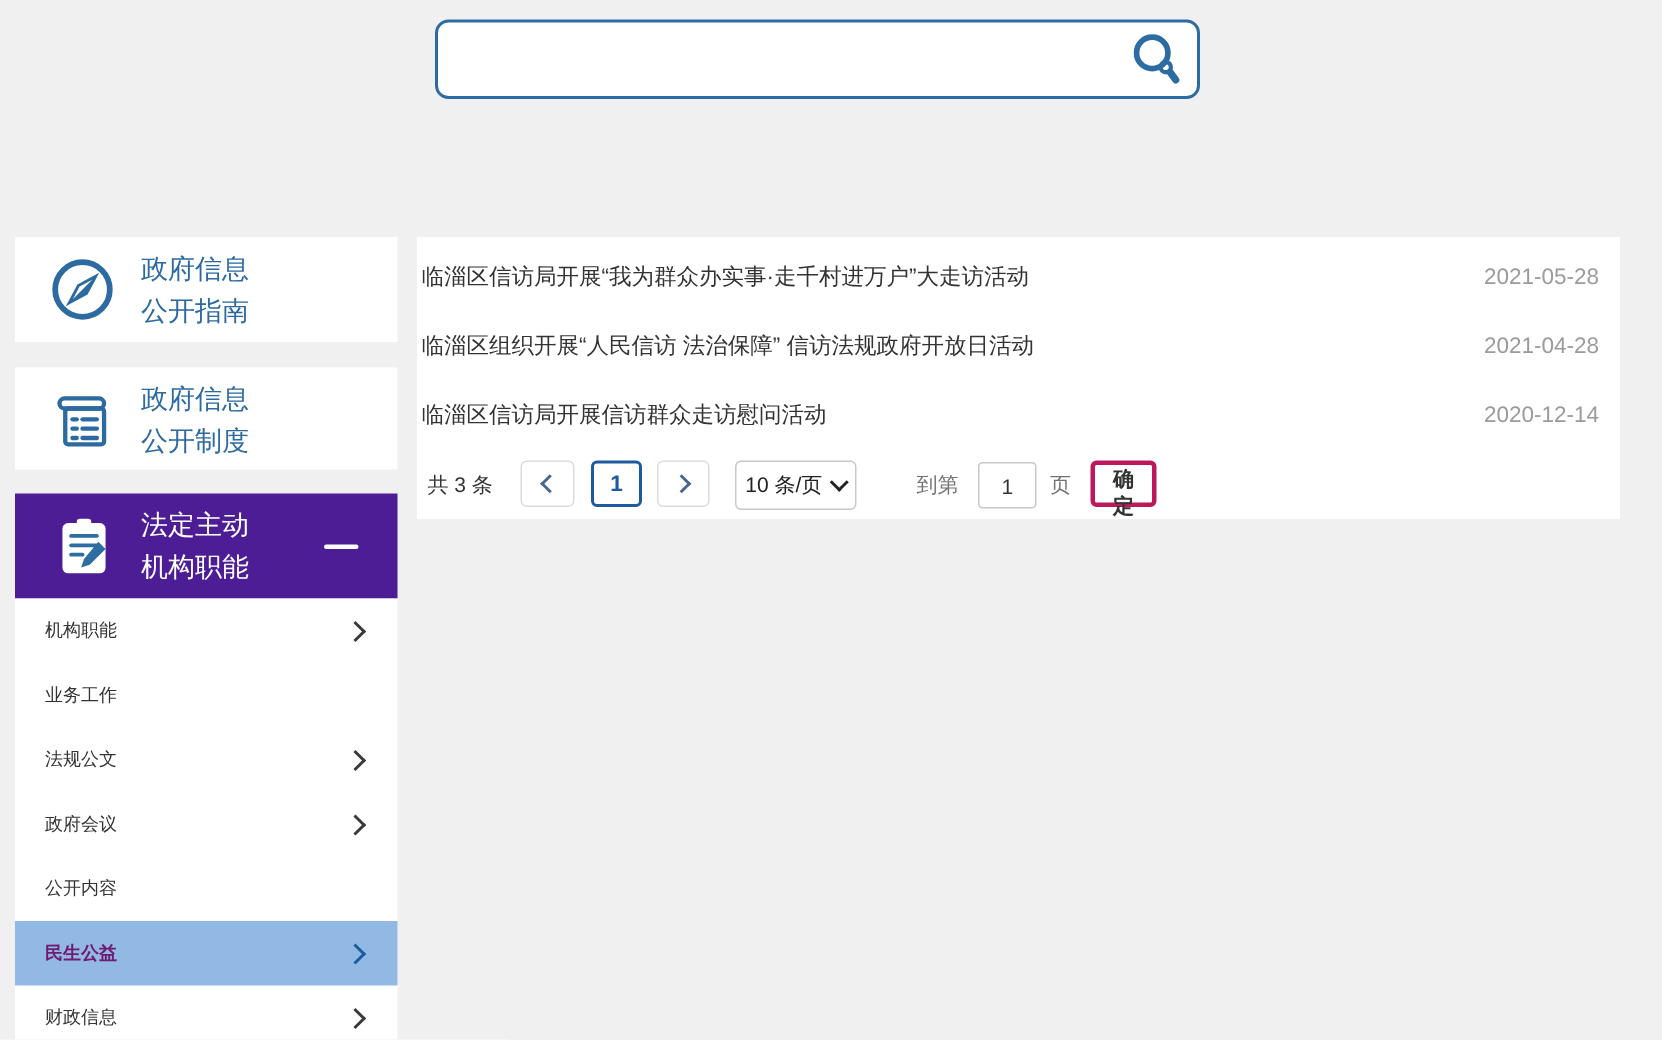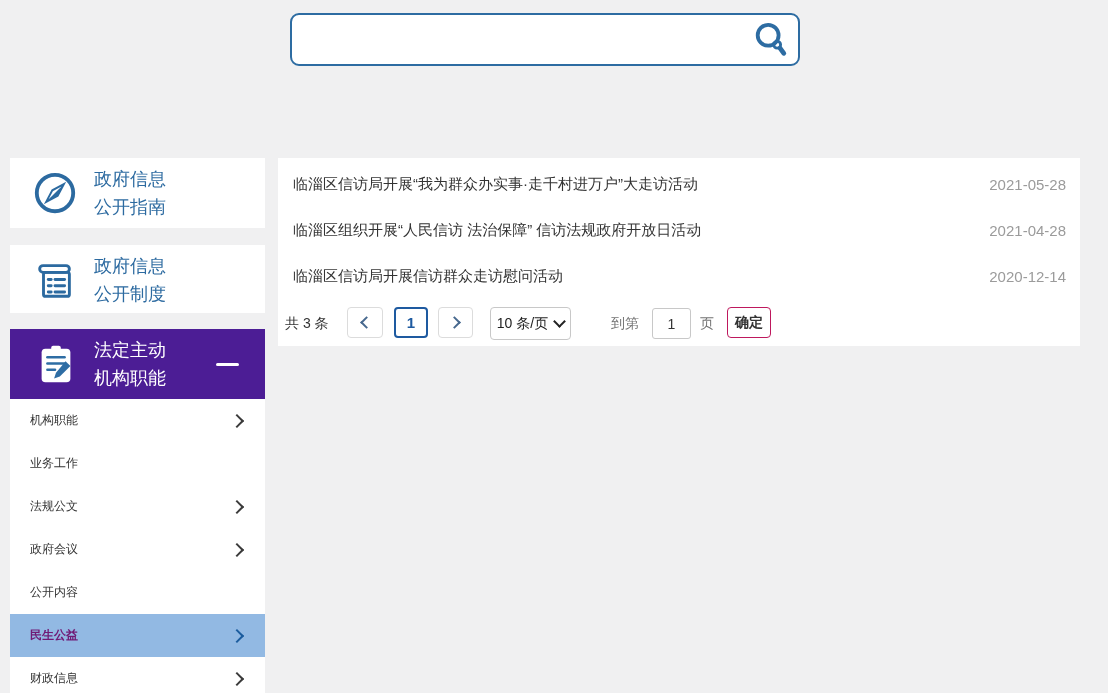--- a/index.html
+++ b/index.html
@@ -31,21 +31,21 @@
   .sub-item .chev{position:absolute;right:23px;top:17px;width:8px;height:8px;
     border-top:2px solid #3a3a3a;border-right:2px solid #3a3a3a;transform:rotate(45deg);}
   .sub-item.active{background:#92b9e3;}
   .sub-item.active .lbl{color:#701a75;font-weight:bold;}
   .sub-item.active .chev{border-color:#1b5c9e;}
 
   
   .panel{position:absolute;left:278px;top:158px;width:802px;height:188px;background:#fff;}
   .rows{padding-top:3px;}
   .row{height:46px;display:flex;align-items:center;justify-content:space-between;cursor:pointer;}
-  .row .title{margin-left:15px;font-size:15px;color:#333;}
+  .row .title{margin-left:3px;font-size:15px;color:#333;}
   .row .date{margin-right:14px;font-size:15px;color:#9b9b9b;}
 
   
   .pager{position:absolute;left:0;top:148px;width:100%;height:34px;font-size:14px;}
   .pager .total{position:absolute;left:7px;line-height:34px;color:#333;}
   .pg-btn{position:absolute;top:1px;height:31px;background:#fff;border:1px solid #dcdcdc;border-radius:4px;
     cursor:pointer;padding:0;}
   .pg-btn.prev{left:69px;width:36px;}
   .pg-btn.next{left:160px;width:35px;}
   .pg-btn.current{left:116px;width:34px;border:2px solid #1e5aa0;color:#1e5aa0;font-weight:bold;font-size:15px;}
@@ -55,21 +55,21 @@
     transform:rotate(45deg);margin-right:3px;}
   .pg-select{position:absolute;left:212px;top:1px;width:79px;height:31px;background:#fff;border:1px solid #c8c8c8;
     border-radius:4px;cursor:pointer;display:flex;align-items:center;justify-content:center;color:#222;}
   .pg-select .chev-d{display:inline-block;width:7px;height:7px;border-right:2px solid #222;border-bottom:2px solid #222;
     transform:rotate(45deg);margin-left:7px;margin-top:-4px;}
   .goto-label{position:absolute;line-height:34px;color:#737373;}
   .goto-label.prefix{left:333px;}
   .goto-label.suffix{left:422px;}
   .goto-input{position:absolute;left:374px;top:2px;width:33px;height:27px;border:1px solid #c8c8c8;border-radius:3px;
     text-align:center;font-size:14px;color:#333;outline:none;}
-  .confirm{position:absolute;left:449px;top:1px;width:44px;height:31px;background:#fff;border:1px solid #be185d;
+  .confirm{position:absolute;left:449px;top:1px;width:44px;height:31px;background:#fff;border:3px solid #be185d;
     border-radius:4px;color:#333;font-weight:600;font-size:14px;cursor:pointer;}
 </style>
 </head>
 <body>
 
 <div class="page">
 
   <div class="search-box">
     <input class="search-input" value="" style="">
     <div class="search-btn">

